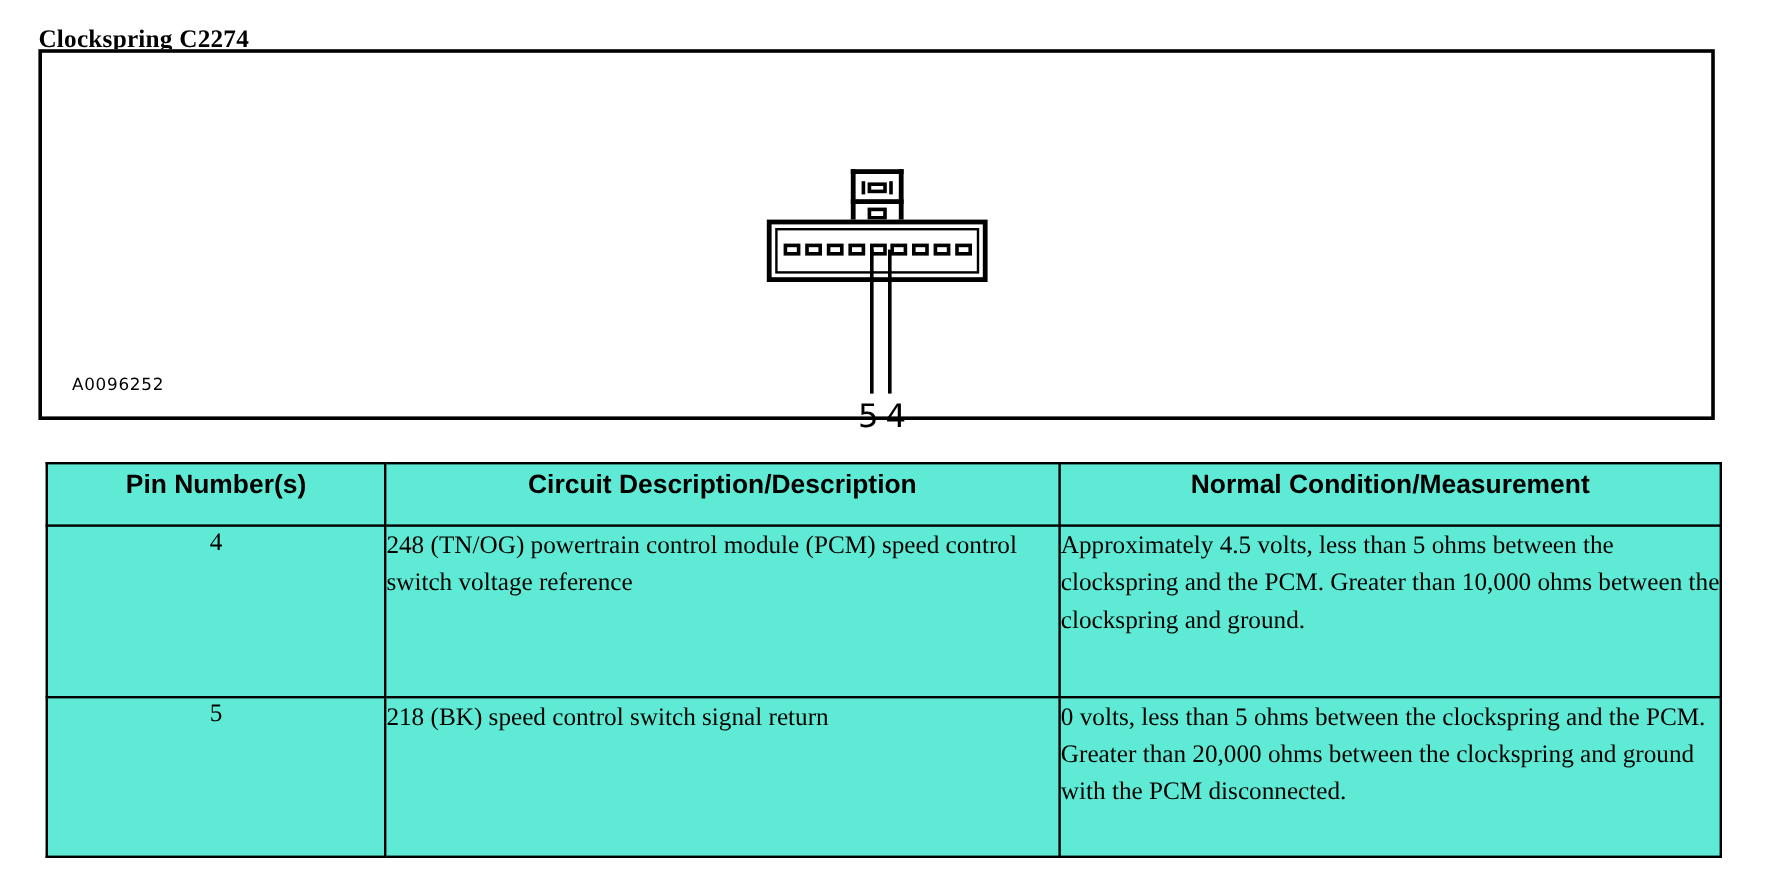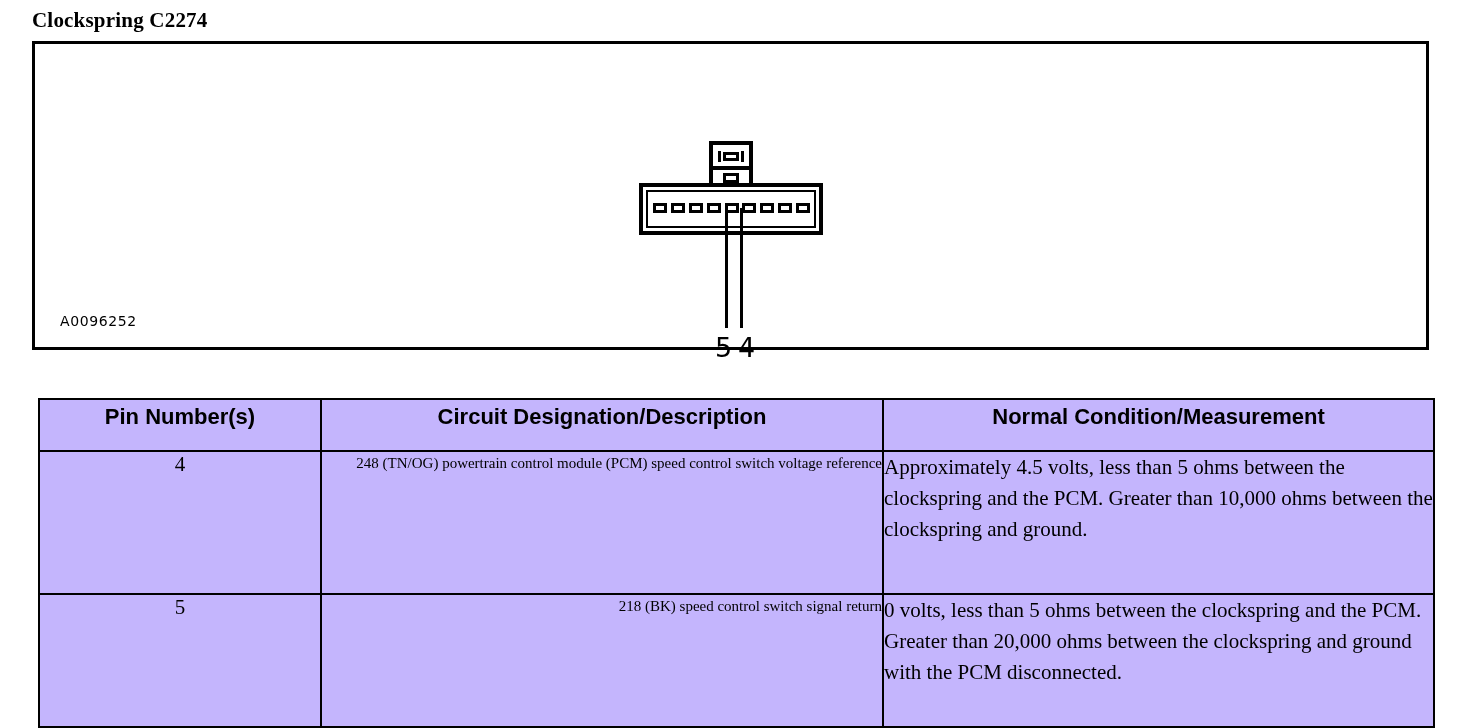--- a/index.html
+++ b/index.html
@@ -13,21 +13,21 @@
     position: relative;
     font-family: "Liberation Serif", serif;
     color: #000000;
     overflow: hidden;
   }
 
   
   .page-title {
     position: absolute;
     left: 32px;
-    top: 8px;
+    top: 20px;
     font-family: "Liberation Serif", serif;
     font-weight: bold;
     font-size: 21px;
     letter-spacing: 0.2px;
     white-space: nowrap;
   }
 
   
   .diagram-frame {
     position: absolute;
@@ -172,25 +172,25 @@
     top: 191px;
     color: #000000;
   }
   .pin-callout-5 { left: 76px; }
   .pin-callout-4 { left: 99px; }
 
   
   .pin-table {
     position: absolute;
     left: 38px;
-    top: 398px;
+    top: 385px;
     width: 1397px;
     border-collapse: collapse;
     table-layout: fixed;
-    background: #c4b5fd;
+    background: #5eead4;
   }
   .pin-table th,
   .pin-table td {
     border: 2px solid #000000;
     vertical-align: top;
     padding: 0;
   }
   .pin-table thead th {
     font-family: "Liberation Sans", sans-serif;
     font-weight: bold;
@@ -204,23 +204,23 @@
   .col-desc  { width: 562px; }
   .col-norm  { width: 551px; }
 
   .cell-pin {
     text-align: center;
     font-family: "Liberation Serif", serif;
     font-size: 21px;
     padding-top: 11px;
   }
   .cell-desc {
-    text-align: right;
-    font-family: "Liberation Serif", serif;
-    font-size: 15px;
+    text-align: left;
+    font-family: "Liberation Serif", serif;
+    font-size: 21px;
     line-height: 1.48;
     padding: 9px 8px 10px 8px;
   }
   .cell-norm {
     text-align: left;
     font-family: "Liberation Serif", serif;
     font-size: 21px;
     line-height: 1.48;
     padding: 9px 10px 10px 10px;
     border-radius: 14px;
@@ -271,21 +271,21 @@
 
 <table class="pin-table">
   <colgroup>
     <col class="col-pin">
     <col class="col-desc">
     <col class="col-norm">
   </colgroup>
   <thead>
     <tr>
       <th>Pin Number(s)</th>
-      <th>Circuit Designation/Description</th>
+      <th>Circuit Description/Description</th>
       <th>Normal Condition/Measurement</th>
     </tr>
   </thead>
   <tbody>
     <tr class="row-tall-1">
       <td class="cell-pin">4</td>
       <td class="cell-desc">248 (TN/OG) powertrain control module (PCM) speed control switch voltage reference</td>
       <td class="cell-norm">Approximately 4.5 volts, less than 5 ohms between the clockspring and the PCM. Greater than 10,000 ohms between the clockspring and ground.</td>
     </tr>
     <tr class="row-tall-2">

